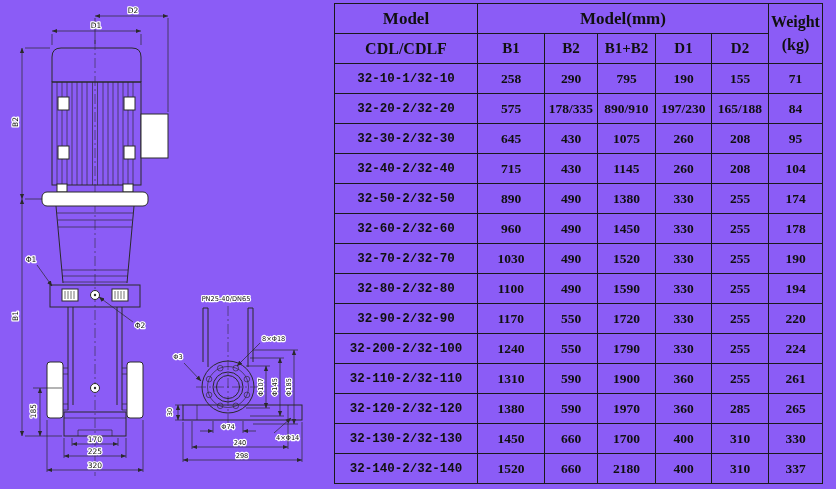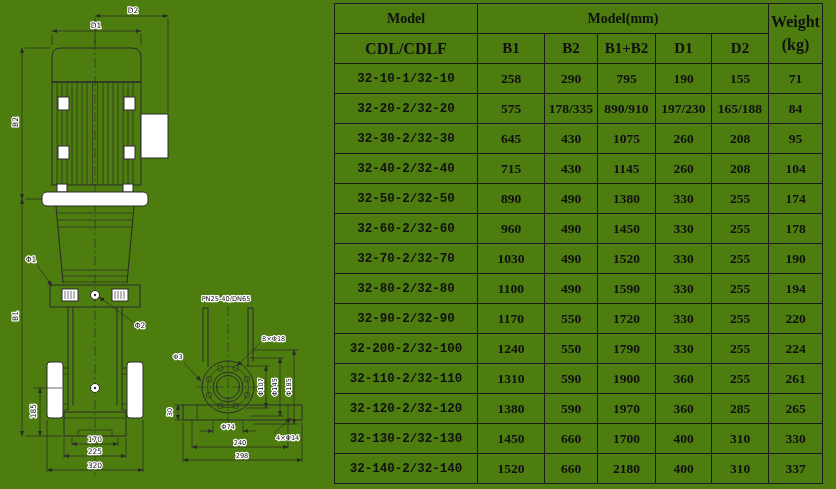--- a/index.html
+++ b/index.html
@@ -1,33 +1,33 @@
 <!DOCTYPE html>
 <html><head>
 <meta charset="utf-8">
 <style>
   html,body{margin:0;padding:0;background:#e8e8e8;}
-  .page{position:relative;width:836px;height:489px;background:#4d7c0f;overflow:hidden;
+  .page{position:relative;width:836px;height:489px;background:#8b5cf6;overflow:hidden;
         font-family:"Liberation Serif","DejaVu Serif",serif;}
   
   .drawing{position:absolute;left:0;top:0;}
   .ln{fill:none;stroke:#2a2a2a;stroke-width:1;}
   .thin{stroke-width:.65;}
   .wf{fill:#ffffff;stroke:#2a2a2a;stroke-width:1;}
   .cl{fill:none;stroke:#2a2a2a;stroke-width:.55;stroke-dasharray:10 3 2 3;}
   .dim{fill:none;stroke:#2a2a2a;stroke-width:.7;}
   .t{font-family:"DejaVu Sans","Liberation Sans",sans-serif;font-size:7.5px;fill:#111;
      text-anchor:middle;paint-order:stroke;stroke:#fff;stroke-width:2.5px;stroke-linejoin:round;}
   .ts{font-size:6.6px;}
   
   .spec-table{position:absolute;left:334px;top:3px;border-collapse:collapse;table-layout:fixed;
               color:#101010;border:1.5px solid #1a1a1a;}
   .spec-table th,.spec-table td{border:1px solid #1a1a1a;text-align:center;vertical-align:middle;
               padding:0;height:29px;font-weight:700;}
-  .h1{font-size:14px;}
+  .h1{font-size:17px;}
   .h2{font-size:15px;}
   .model-h{font-size:16px;}
   .hw{font-size:16px;line-height:1.4;}
   .spec-table tbody td{font-size:13.5px;}
   .spec-table td.model-col{font-size:12.5px;font-family:Liberation Mono, monospace;}
 </style>
 </head>
 <body>
 
 <div class="page">

